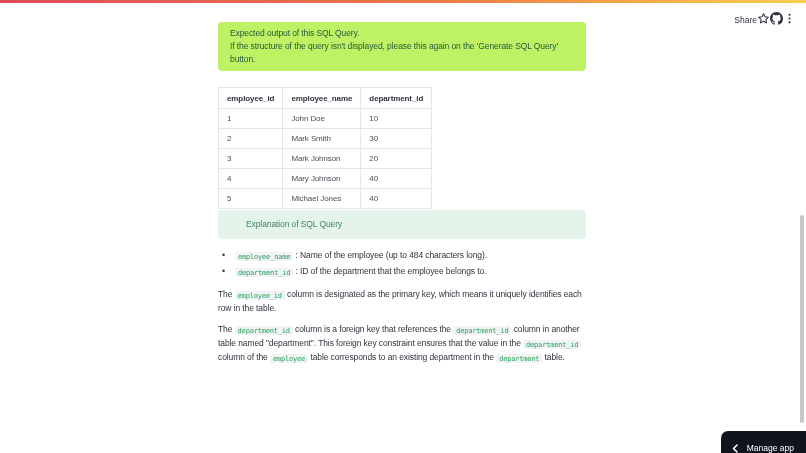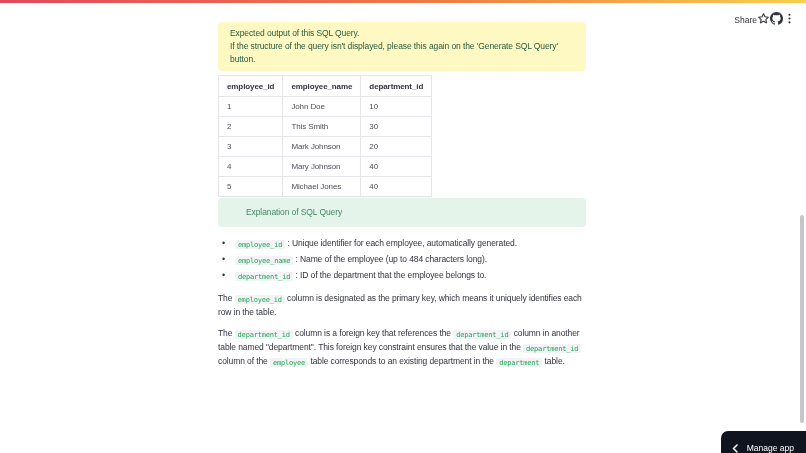--- a/index.html
+++ b/index.html
@@ -18,21 +18,21 @@
   .tool-icon { width:13px; height:13px; display:flex; align-items:center;
     justify-content:center; cursor:pointer; color:#31333f; }
   .tool-icon svg { display:block; }
 
   
   .main { position:absolute; left:218px; top:22px; width:368px; }
 
   
   .alert { border-radius:4px; padding:5px 12px; font-size:8.5px;
     line-height:13px; letter-spacing:-0.1px; }
-  .alert-1 { background:#fef9c3; color:#24593c; margin-bottom:4px; }
+  .alert-1 { background:#bef264; color:#24593c; margin-bottom:16px; }
   .alert-2 { background:#e4f4ea; color:#44875f; padding:8px 28px; margin-bottom:9px; }
 
   
   table.result { border-collapse:collapse; margin-bottom:1px;
     font-size:8px; letter-spacing:-0.1px; }
   table.result th, table.result td { border:1px solid #e4e4ea; text-align:left;
     font-weight:400; padding:0 8px; }
   table.result th { height:21px; font-weight:700; color:#31333f; }
   table.result td { height:20px; color:#4d4e58; }
   .col-a { width:61px; } .col-b { width:77px; } .col-c { width:69px; }
@@ -105,21 +105,21 @@
         </tr>
       </thead>
       <tbody>
         <tr>
           <td>1</td>
           <td>John Doe</td>
           <td>10</td>
         </tr>
         <tr>
           <td>2</td>
-          <td>This Smith</td>
+          <td>Mark Smith</td>
           <td>30</td>
         </tr>
         <tr>
           <td>3</td>
           <td>Mark Johnson</td>
           <td>20</td>
         </tr>
         <tr>
           <td>4</td>
           <td>Mary Johnson</td>
@@ -132,21 +132,20 @@
         </tr>
       </tbody>
     </table>
 
     <div class="alert alert-2">
       <div>Explanation of SQL Query</div>
     </div>
 
 
     <ul class="cols">
-      <li><span class="inline-code">employee_id</span><span> : Unique identifier for each employee, automatically generated.</span></li>
       <li><span class="inline-code">employee_name</span><span> : Name of the employee (up to 484 characters long).</span></li>
       <li><span class="inline-code">department_id</span><span> : ID of the department that the employee belongs to.</span></li>
     </ul>
 
     <p class="para"><span>The </span><span class="inline-code">employee_id</span><span> column is designated as the primary key, which means it uniquely identifies each row in the table.</span></p>
 
     <p class="para"><span>The </span><span class="inline-code">department_id</span><span> column is a foreign key that references the </span><span class="inline-code">department_id</span><span> column in another table named "department". This foreign key constraint ensures that the value in the </span><span class="inline-code">department_id</span><span> column of the </span><span class="inline-code">employee</span><span> table corresponds to an existing department in the </span><span class="inline-code">department</span><span> table.</span></p>
 
   </div>
 

